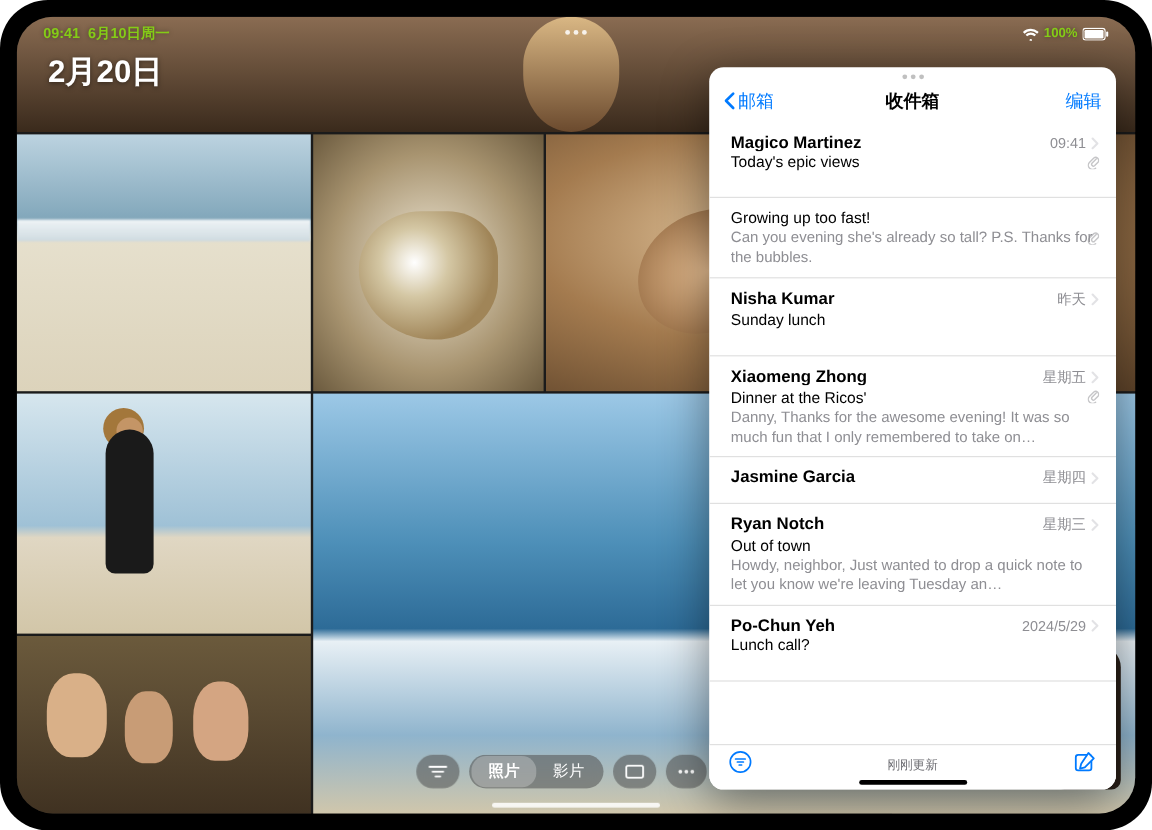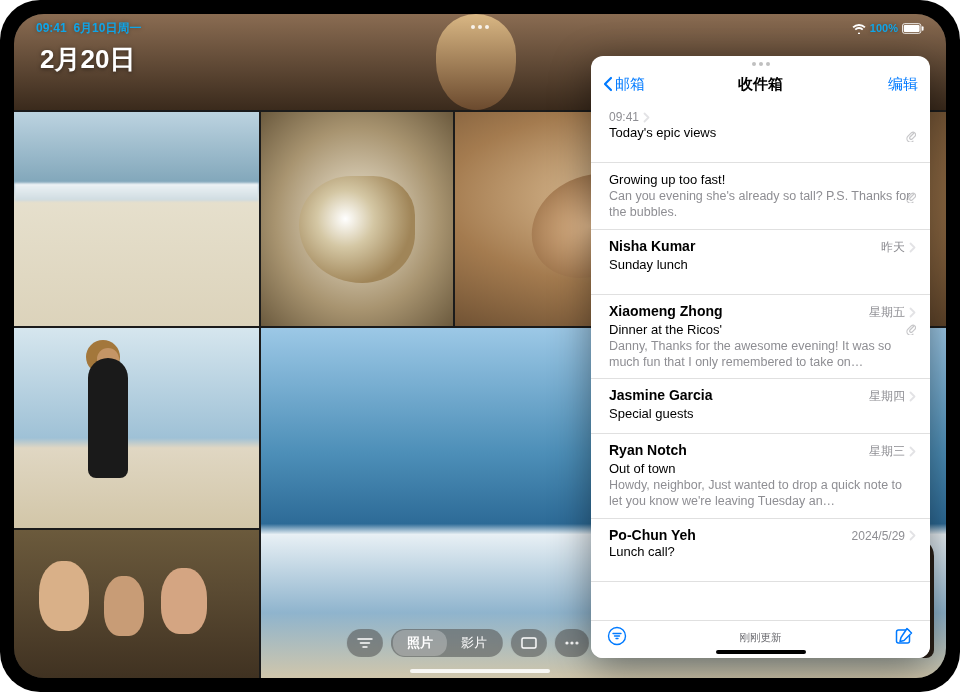--- a/index.html
+++ b/index.html
@@ -62,21 +62,21 @@
   
   
   .status-bar {
     position: absolute;
     top: 0; left: 0; right: 0;
     height: 24px;
     display: flex;
     align-items: center;
     justify-content: space-between;
     padding: 4px 22px 0;
-    color: #0ea5e9;
+    color: #84cc16;
     font-size: 12px;
     font-weight: 600;
     z-index: 50;
     text-shadow: 0 0 4px rgba(0,0,0,0.4);
   }
   .status-right { display: flex; align-items: center; gap: 4px; font-size: 11px; }
   .status-right svg { height: 11px; }
   
   
   .date-label {
@@ -320,20 +320,21 @@
             </svg>
           <span>邮箱</span>
         </div>
         <div class="so-title">收件箱</div>
         <div class="so-edit">编辑</div>
       </div>
 
       <div class="mail-list" id="mail-list">
           <div class="mail-item" style="padding-bottom:22px;">
     <div class="mail-row1">
+      <div class="mail-sender">Magico Martinez</div>
       <div class="mail-time">09:41 <svg width="7" height="11" viewBox="0 0 7 11" fill="none" stroke="#c7c7cc" stroke-width="1.8" stroke-linecap="round" stroke-linejoin="round">
                   <polyline points="1.5,1.5 5.5,5.5 1.5,9.5"></polyline>
                 </svg></div>
     </div>
     <div class="mail-subject">Today's epic views</div>
 
     <div style="position:absolute; right:14px; top:26px;"><svg class="attach-icon" width="10" height="12" viewBox="0 0 10 12" fill="none" stroke="#8e8e93" stroke-width="1.2" stroke-linecap="round">
                 <path d="M7.5 3.5 L4 7 a1.5 1.5 0 0 0 2.1 2.1 L9 6.2 a2.5 2.5 0 0 0 -3.5 -3.5 L2 6.2 a3.5 3.5 0 0 0 5 5"></path>
               </svg></div>
   </div>
@@ -367,21 +368,20 @@
                 <path d="M7.5 3.5 L4 7 a1.5 1.5 0 0 0 2.1 2.1 L9 6.2 a2.5 2.5 0 0 0 -3.5 -3.5 L2 6.2 a3.5 3.5 0 0 0 5 5"></path>
               </svg></div>
   </div>
           <div class="mail-item" style="padding-bottom:12px;">
     <div class="mail-row1">
       <div class="mail-sender">Jasmine Garcia</div>
       <div class="mail-time">星期四 <svg width="7" height="11" viewBox="0 0 7 11" fill="none" stroke="#c7c7cc" stroke-width="1.8" stroke-linecap="round" stroke-linejoin="round">
                   <polyline points="1.5,1.5 5.5,5.5 1.5,9.5"></polyline>
                 </svg></div>
     </div>
-    <div class="mail-subject">Special guests</div>
 
   </div>
           <div class="mail-item" style="">
     <div class="mail-row1">
       <div class="mail-sender">Ryan Notch</div>
       <div class="mail-time">星期三 <svg width="7" height="11" viewBox="0 0 7 11" fill="none" stroke="#c7c7cc" stroke-width="1.8" stroke-linecap="round" stroke-linejoin="round">
                   <polyline points="1.5,1.5 5.5,5.5 1.5,9.5"></polyline>
                 </svg></div>
     </div>
     <div class="mail-subject">Out of town</div>

